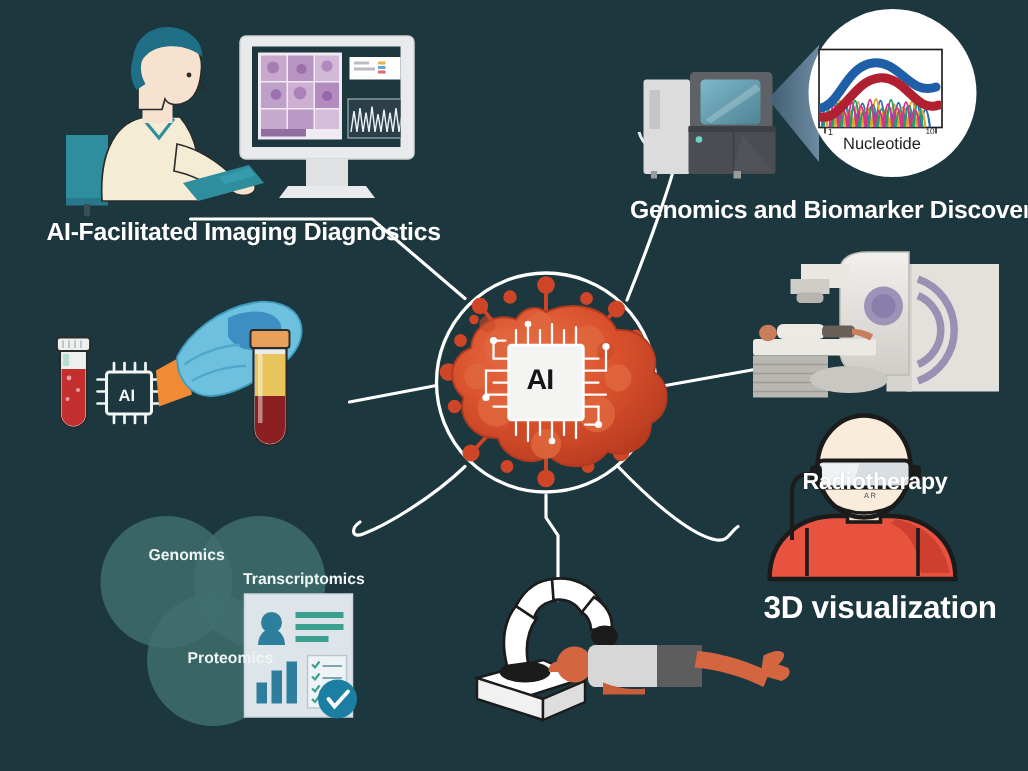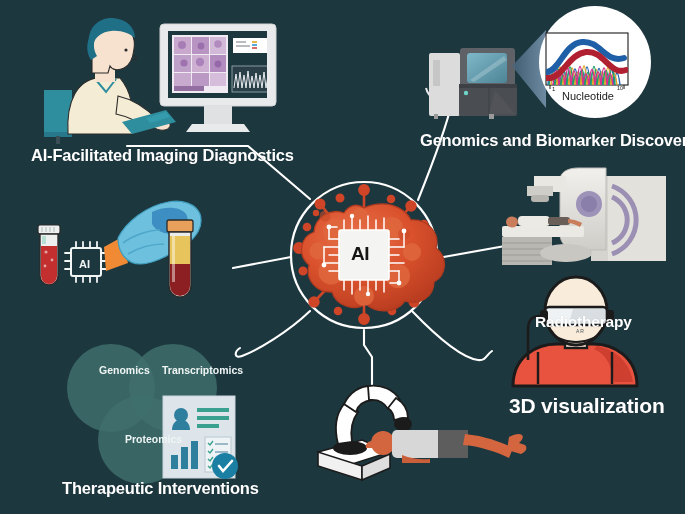--- a/index.html
+++ b/index.html
@@ -34,21 +34,21 @@
   #lbl-therapeutic { left: 62px; top: 479px; font-size: 16.5px; }
   #lbl-robotic   { left: 365px; top: 479px; font-size: 16.5px; }
 
   .venn-text {
     position:absolute; color:#eef5f4; font-size:10.5px;
     font-family:"Liberation Sans", sans-serif; font-weight:600;
     white-space:nowrap;
     margin-left:20px;
   }
   #venn-genomics { left:79px; top:364px; }
-  #venn-transcriptomics { left:142px; top:364px; }
+  #venn-transcriptomics { left:142px; top:380px; }
   #venn-proteomics { left:105px; top:433px; }
 
   #nucleotide-cap {
     position:absolute; left:562px; top:90px;
     color:#222; font-size:11px; font-family:Liberation Sans, sans-serif;
   }
   #nuc-tick-1 { position:absolute; left:552px; top:86px; color:#222; font-size:6px; }
   #nuc-tick-10 { position:absolute; left:617px; top:85px; color:#222; font-size:5.5px; }
 
   #ai-chip-text {
@@ -482,21 +482,20 @@
     </g>
   </svg>
 
   <div class="label" id="lbl-imaging">AI-Facilitated Imaging Diagnostics</div>
 
   <div class="label" id="lbl-genomics">Genomics and Biomarker Discovery</div>
 
 
   <div class="label" id="lbl-radio">Radiotherapy</div>
 
-  <div class="label" id="lbl-therapeutic">Therapeutic Interventions</div>
 
   <div class="label" id="lbl-3dvis">3D visualization</div>
 
 
   <div class="venn-text" id="venn-genomics">Genomics</div>
   <div class="venn-text" id="venn-transcriptomics">Transcriptomics</div>
   <div class="venn-text" id="venn-proteomics">Proteomics</div>
 
   <div id="nucleotide-cap">Nucleotide</div>
   <div id="nuc-tick-1">1</div>

